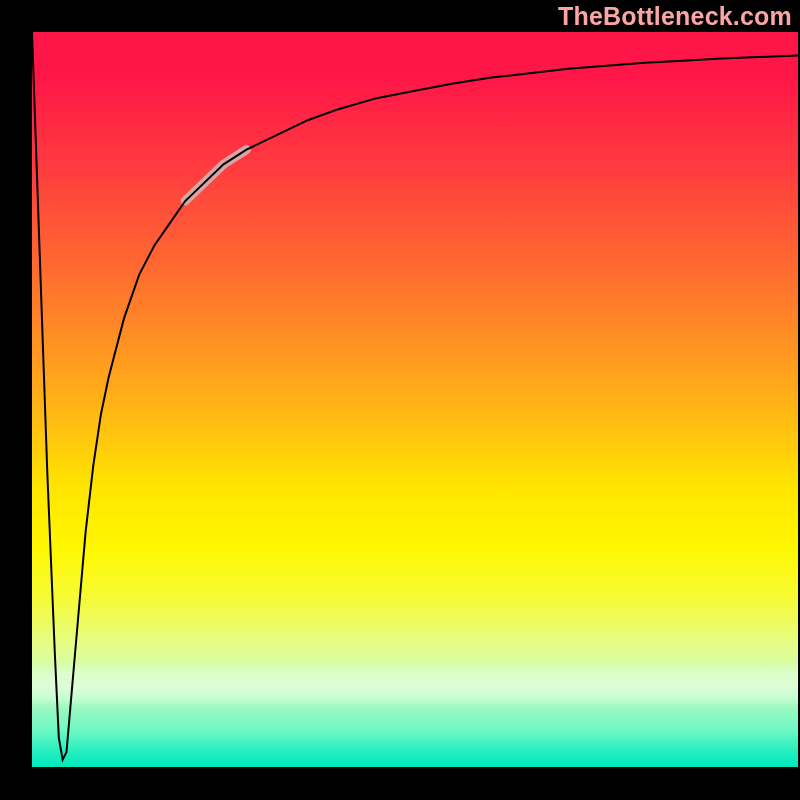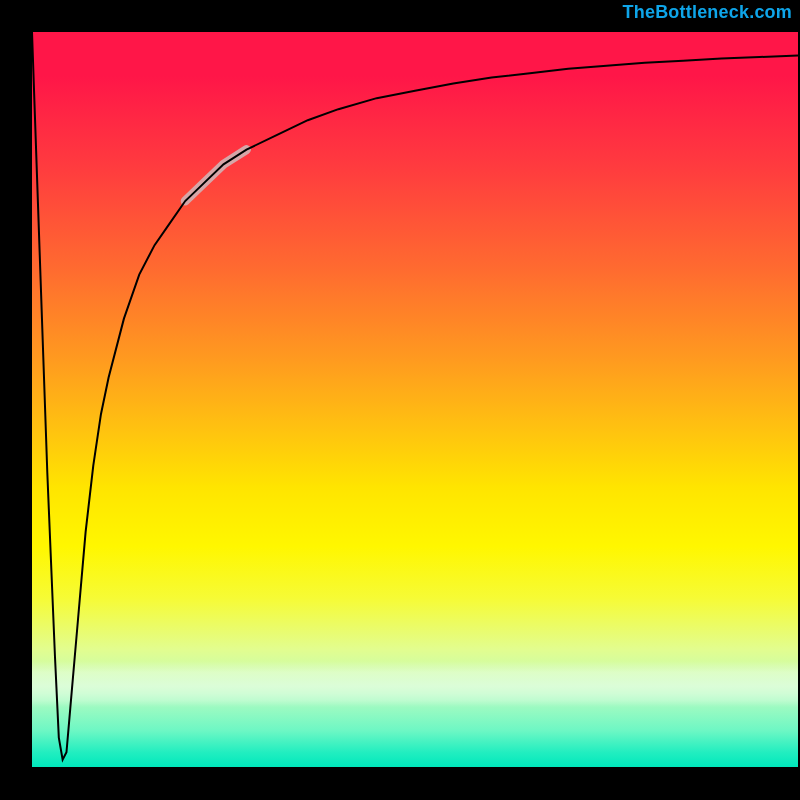--- a/index.html
+++ b/index.html
@@ -14,23 +14,23 @@
   .frame {
     position: relative;
     width: 800px;
     height: 800px;
     background: #000;
   }
   .watermark {
     position: absolute;
     top: 2px;
     right: 8px;
-    font-size: 18px;
+    font-size: 25px;
     font-weight: 600;
-    color: #0ea5e9;
+    color: #fca5a5;
     letter-spacing: 0.2px;
     z-index: 10;
   }
   .plot {
     position: absolute;
     left: 32px;
     top: 32px;
     width: 766px;
     height: 735px;
     overflow: hidden;

